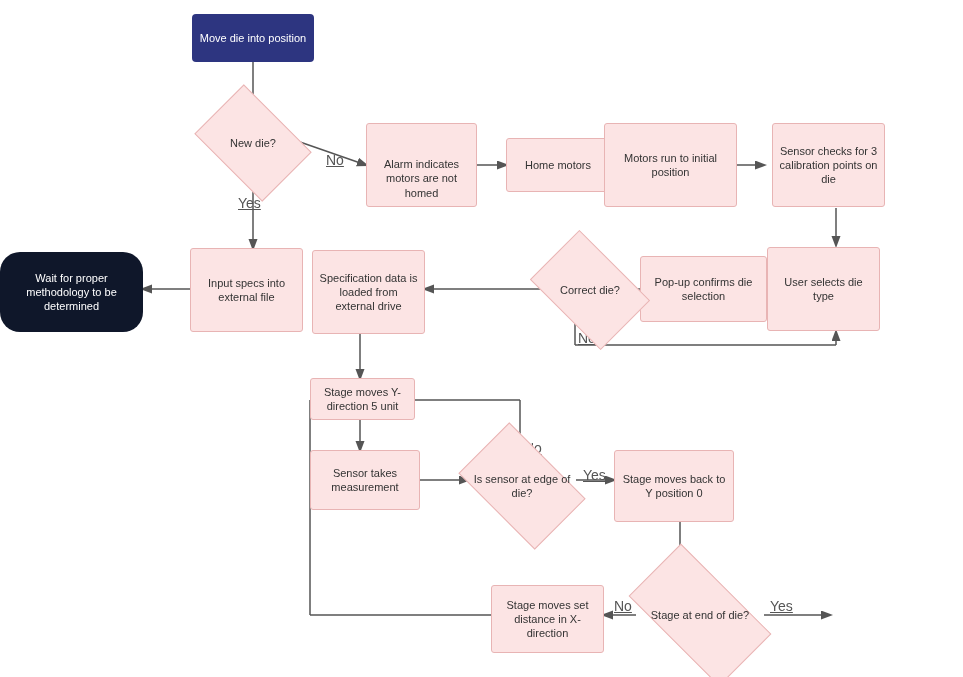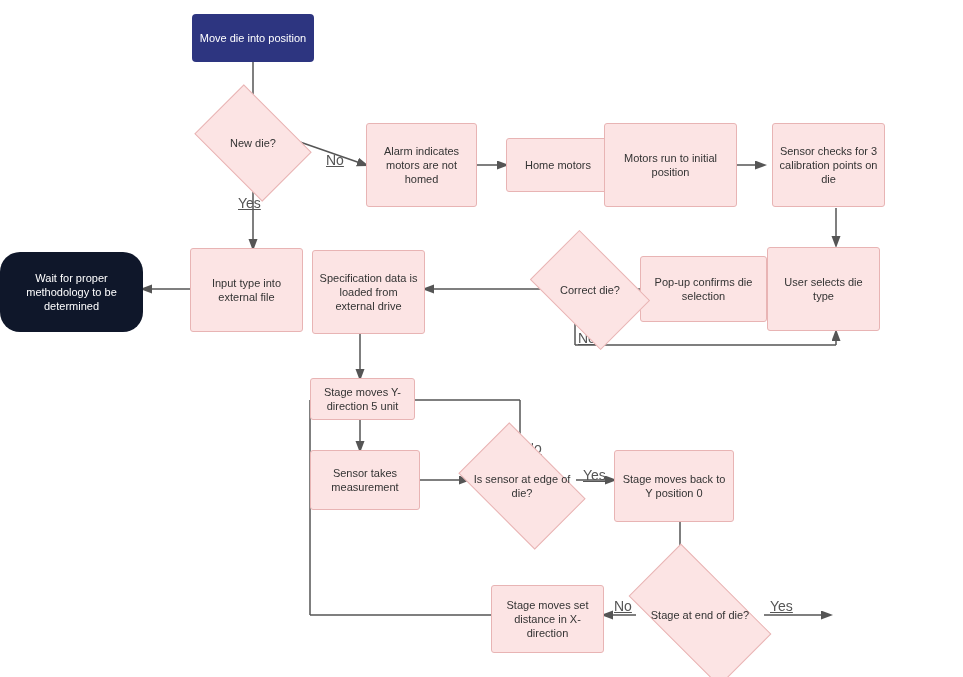--- a/index.html
+++ b/index.html
@@ -154,21 +154,21 @@
 
   <div class="box box-dark" style="left:192px; top:14px; width:122px; height:48px;">
     <span>Move die into position</span>
   </div>
 
   <div class="diamond-container" style="left:205px; top:108px; width:96px; height:70px;">
     <div class="diamond"></div>
     <span class="diamond-text">New die?</span>
   </div>
 
-  <div class="box box-pink" style="left:366px; top:123px; width:111px; height:84px;">
+  <div class="box box-pink" style="left:366px; top:123px; width:111px; height:84px;align-items:flex-end;">
     <span>Alarm indicates motors are not homed</span>
   </div>
 
   <div class="box box-pink" style="left:506px; top:138px; width:104px; height:54px;">
     <span>Home motors</span>
   </div>
 
   <div class="box box-pink" style="left:604px; top:123px; width:133px; height:84px;">
     <span>Motors run to initial position</span>
   </div>
@@ -188,21 +188,21 @@
   <div class="diamond-container" style="left:540px; top:255px; width:100px; height:70px;">
     <div class="diamond"></div>
     <span class="diamond-text">Correct die?</span>
   </div>
 
   <div class="box box-pink" style="left:312px; top:250px; width:113px; height:84px;">
     <span>Specification data is loaded from external drive</span>
   </div>
 
   <div class="box box-pink" style="left:190px; top:248px; width:113px; height:84px;">
-    <span>Input type into external file</span>
+    <span>Input specs into external file</span>
   </div>
 
   <div class="box box-dark-rounded" style="left:0px; top:252px; width:143px; height:80px;">
     <span>Wait for proper methodology to be determined</span>
   </div>
 
   <div class="box box-pink" style="left:310px; top:378px; width:105px; height:42px;">
     <span>Stage moves Y-direction 5 unit</span>
   </div>
 

